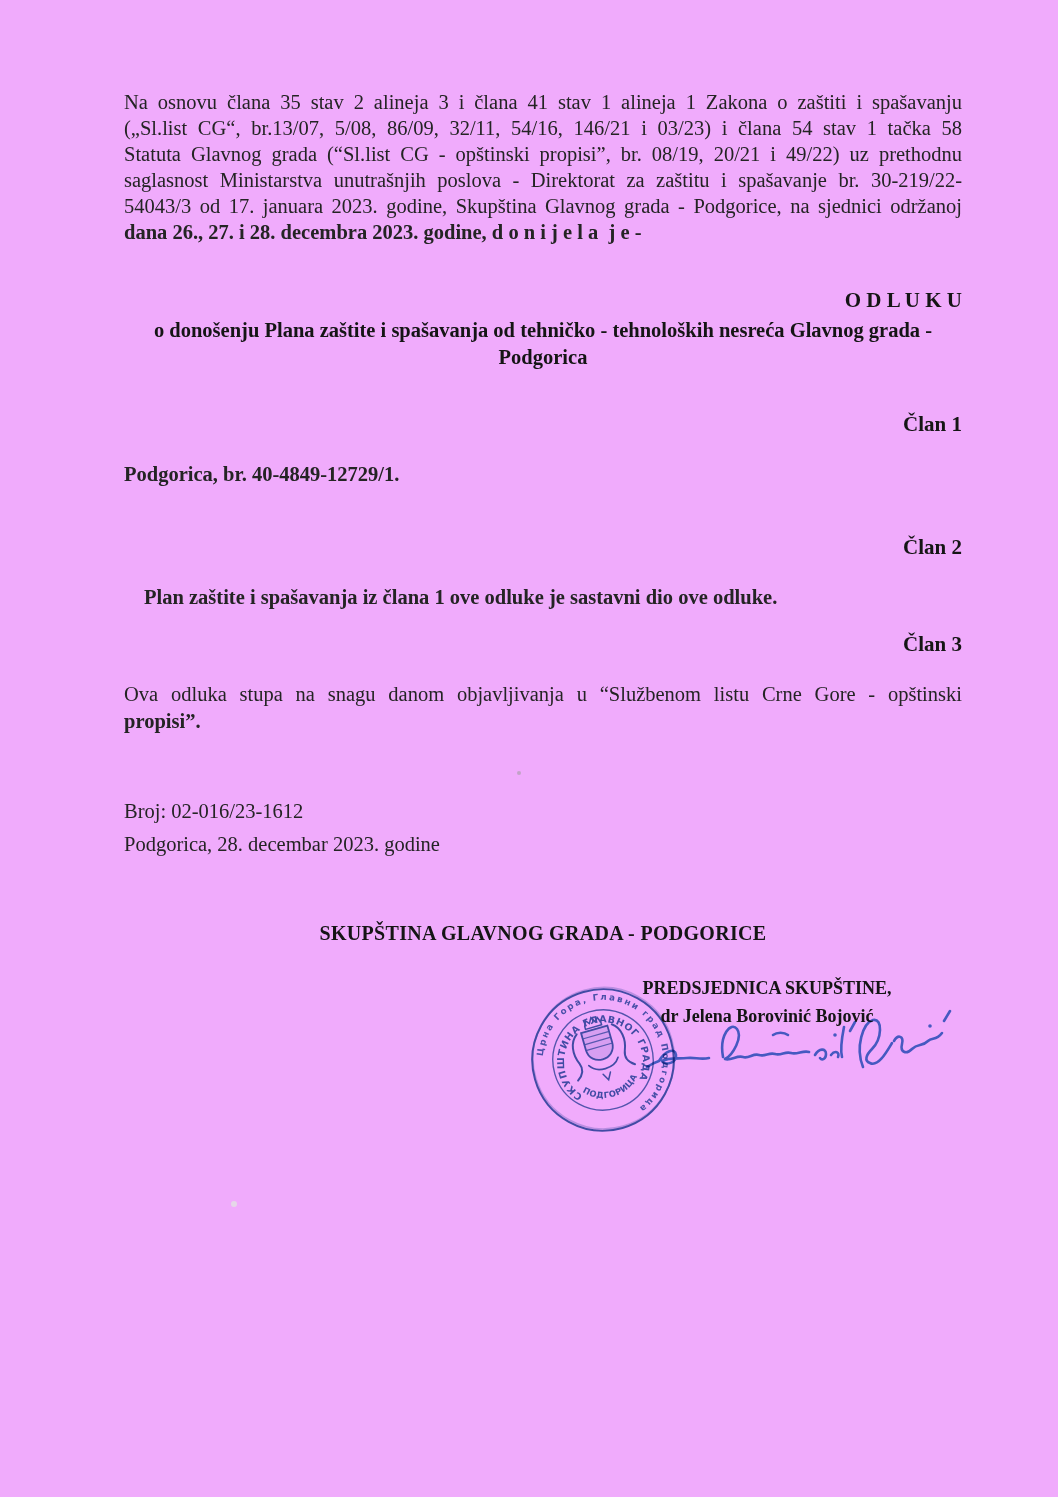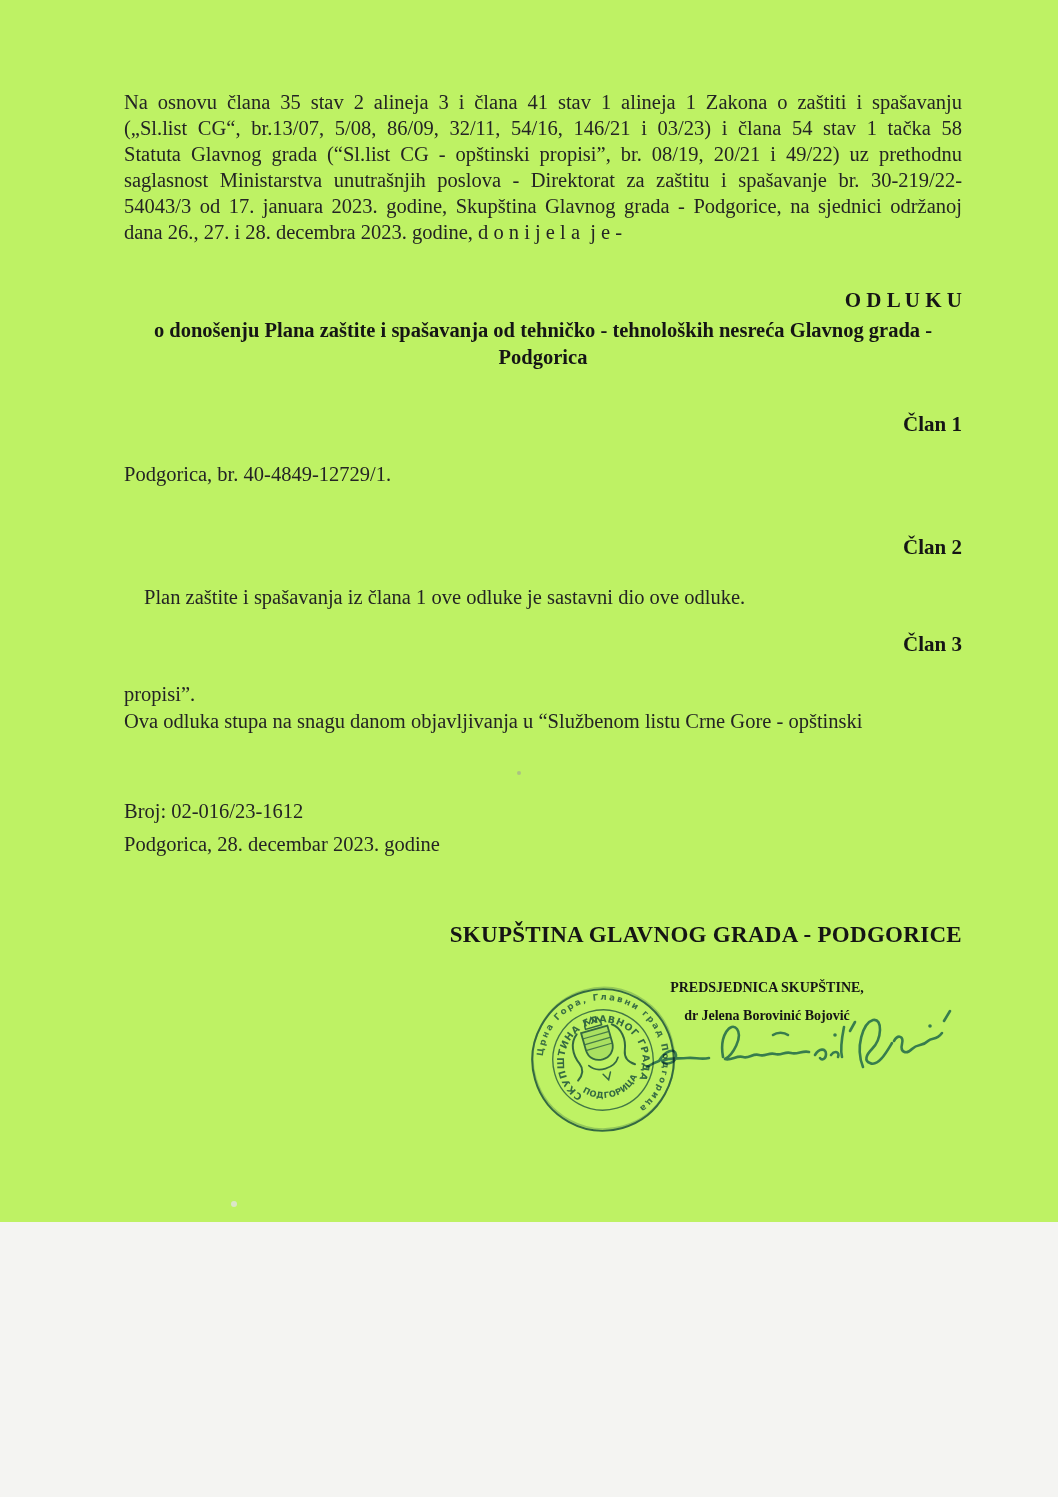--- a/index.html
+++ b/index.html
@@ -3,43 +3,43 @@
 <meta charset="utf-8">
 <style>
   html,body{margin:0;padding:0;}
   body{
     width:1058px;height:1497px;
     background:#f4f4f2;
     font-family:"Liberation Serif","DejaVu Serif",serif;
   }
   .page{
     position:relative;
-    width:1058px;height:1222px;
-    background:#bef264;
+    width:1058px;height:1497px;
+    background:#f0abfc;
     color:#1f1f1f;
     overflow:hidden;
   }
   .abs{position:absolute;}
   .col{left:124px;width:838px;}
   .body-text{
     font-size:20.5px;
     line-height:26px;
     color:#242424;
   }
   .tline{white-space:pre-wrap;}
   .block-justify .tline{text-align:justify;text-align-last:justify;}
-  .block-justify .tline:last-child{text-align-last:left;}
+  .block-justify .tline:last-child{text-align-last:left;font-weight:bold;}
   .block-center .tline{text-align:center;text-align-last:center;}
   .heading{
     font-size:21px;font-weight:bold;color:#151515;
     text-align:right;line-height:24px;
   }
   .subtitle{font-size:20.5px;line-height:27px;font-weight:bold;color:#151515;}
-  .assembly{font-size:23px;font-weight:bold;color:#151515;text-align:right;letter-spacing:0.3px;}
-  .president{font-size:14px;font-weight:bold;color:#151515;text-align:center;line-height:28px;z-index:3;}
+  .assembly{font-size:20px;font-weight:bold;color:#151515;text-align:center;letter-spacing:0.3px;}
+  .president{font-size:18px;font-weight:bold;color:#151515;text-align:center;line-height:28px;z-index:3;}
   .footer-line{font-size:20.5px;line-height:26px;color:#242424;}
   .stamp-wrap{
     left:527px;top:983px;width:152px;height:154px;
     z-index:2;mix-blend-mode:multiply;opacity:0.92;
   }
   .signature-wrap{
     left:645px;top:1005px;width:312px;height:84px;
     z-index:4;mix-blend-mode:multiply;
   }
   .speck{position:absolute;border-radius:50%;}
@@ -73,22 +73,22 @@
       <div class="tline">Podgorica, br. 40-4849-12729/1.</div>
     </div>
 
   <div class="abs col heading" style="top:535px;">Član 2</div>
   <div class="abs col body-text block-justify" style="top:584px;margin-left:20px;">
       <div class="tline">Plan zaštite i spašavanja iz člana 1 ove odluke je sastavni dio ove odluke.</div>
     </div>
 
   <div class="abs col heading" style="top:632px;">Član 3</div>
   <div class="abs col body-text block-justify" style="top:681px;line-height:27px;">
+      <div class="tline">Ova odluka stupa na snagu danom objavljivanja u “Službenom listu Crne Gore - opštinski</div>
       <div class="tline">propisi”.</div>
-      <div class="tline">Ova odluka stupa na snagu danom objavljivanja u “Službenom listu Crne Gore - opštinski</div>
     </div>
 
   <div class="speck speck1"></div>
   <div class="speck speck2"></div>
 
   <div class="abs col footer-line" style="top:798px;">Broj: 02-016/23-1612</div>
   <div class="abs col footer-line" style="top:831px;">Podgorica, 28. decembar 2023. godine</div>
 
   <div class="abs col assembly" style="top:922px;">SKUPŠTINA GLAVNOG GRADA -  PODGORICE</div>
 

